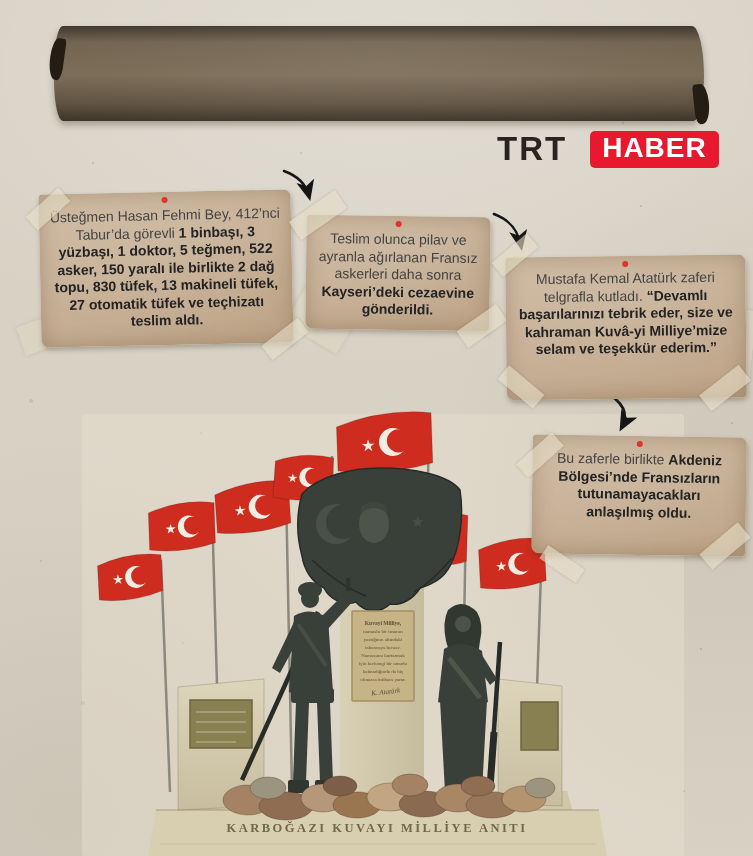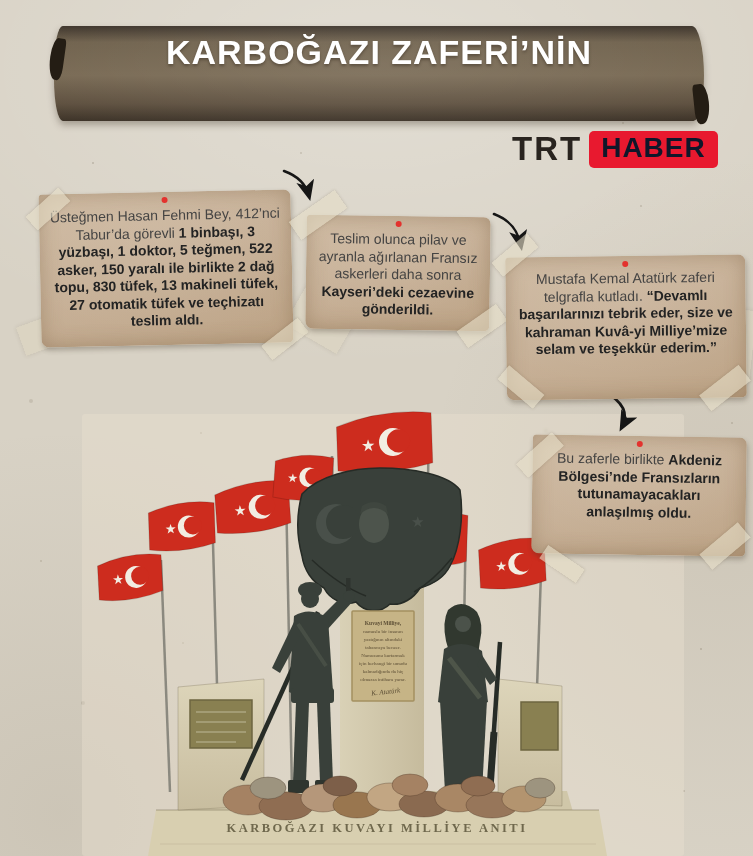--- a/index.html
+++ b/index.html
@@ -41,24 +41,24 @@
   }
   .curl{position:absolute;background:#241d14;}
   .curl-left{left:-4px;top:12px;width:14px;height:42px;border-radius:60% 20% 40% 70%;transform:rotate(8deg);}
   .curl-right{right:-5px;top:58px;width:15px;height:40px;border-radius:20% 60% 70% 40%;transform:rotate(-6deg);}
   .banner-title{
     position:absolute;left:0;right:0;top:7px;text-align:center;
     color:var(--title_white,#fff);font-weight:800;font-size:34px;line-height:38px;letter-spacing:1px;
     text-shadow:0 2px 3px rgba(40,30,20,0.4);
   }
   
-  .logo{position:absolute;left:512px;top:130px;display:flex;align-items:center;gap:7px;}
+  .logo{position:absolute;left:497px;top:130px;display:flex;align-items:center;gap:23px;}
   .logo .trt{font-weight:800;font-size:33px;letter-spacing:2px;color:#29241f;}
   .logo .haber{
-    background:var(--trt_red,#e8192f);color:#0f172a;font-weight:800;font-size:28px;
+    background:var(--trt_red,#e8192f);color:#ffffff;font-weight:800;font-size:28px;
     letter-spacing:1px;padding:3px 12px 6px;border-radius:5px;line-height:1;
   }
   
   .note{
     position:absolute;
     background:
       radial-gradient(ellipse 130% 120% at 50% 30%, rgba(255,255,255,0.10), rgba(0,0,0,0) 70%),
       linear-gradient(160deg,#cdb89f 0%, var(--parchment,#c6af95) 45%, #bba183 100%);
     box-shadow:inset 0 0 20px rgba(110,80,50,0.35), 1px 3px 5px rgba(60,50,35,0.3);
     border-radius:4px 7px 5px 8px;
@@ -82,21 +82,20 @@
 </head>
 <body>
 
 <div class="page">
   <div class="speckles"></div>
 
   <div class="banner">
     <div class="curl curl-left"></div>
     <div class="curl curl-right"></div>
     <div class="banner-title">
-      <div>KARBOĞAZI ZAFERİ’NİN</div>
     </div>
   </div>
 
   <div class="logo">
     <span class="trt">TRT</span>
     <span class="haber">HABER</span>
   </div>
 
   <svg class="scene" width="753" height="856" viewBox="0 0 753 856">
     <defs>

